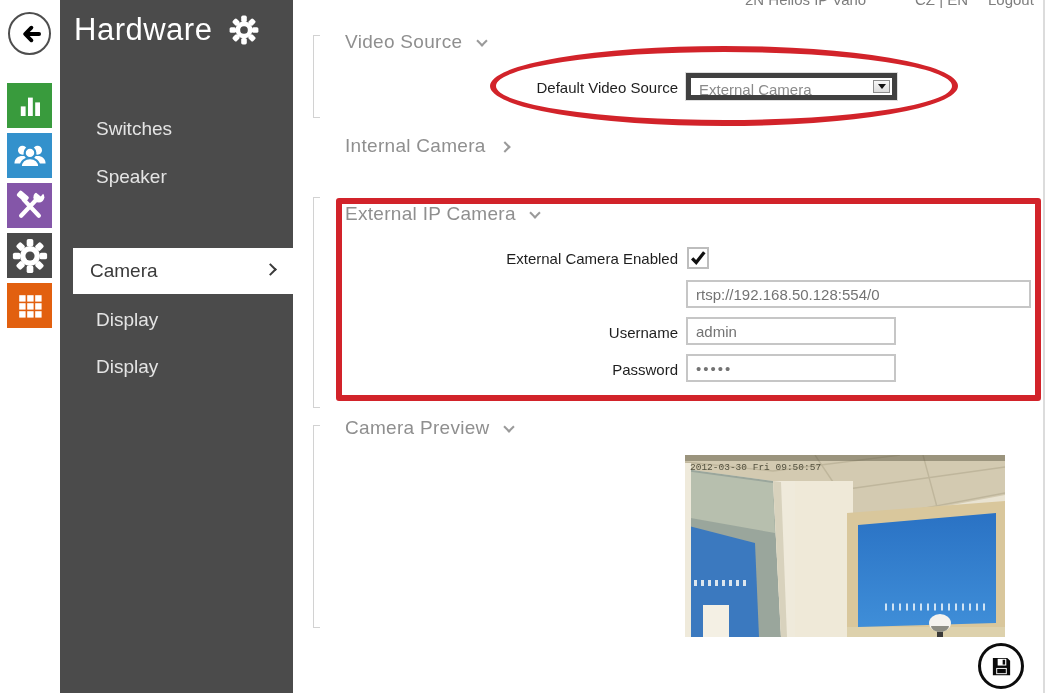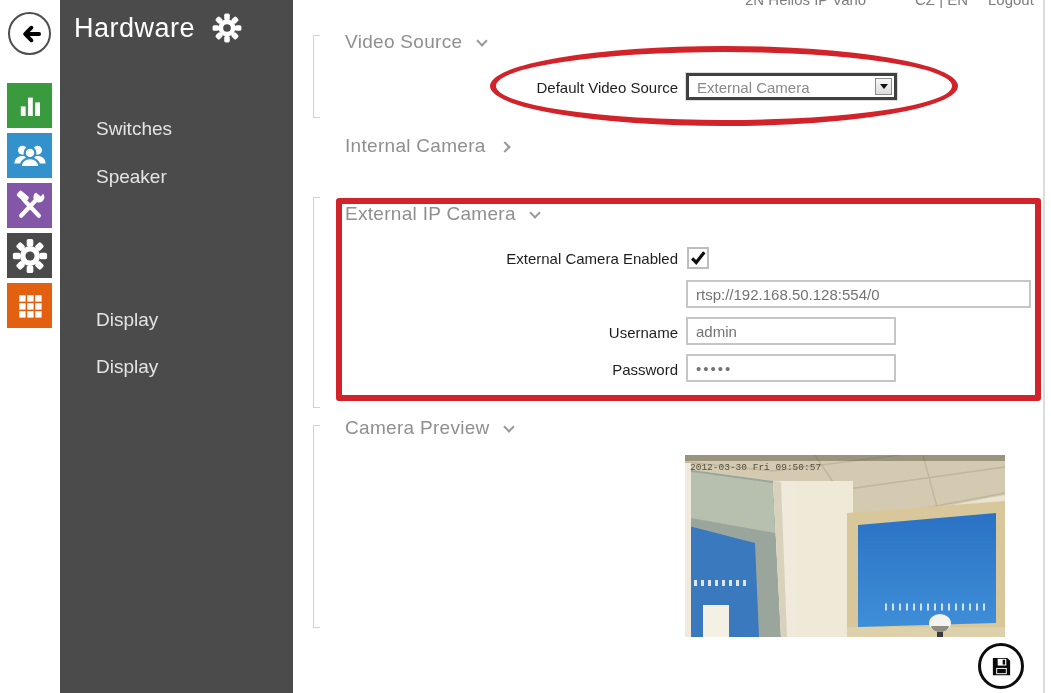--- a/index.html
+++ b/index.html
@@ -19,21 +19,21 @@
   .tile svg { display:block; }
   .t-stats { top:83px;  background:#399b3d; }
   .t-users { top:133px; background:#3391cc; }
   .t-tools { top:183px; background:#8456a8; }
   .t-gear  { top:233px; background:#4a4a4a; }
   .t-grid  { top:283px; background:#e2600f; }
   
   .sidebar { position:absolute; left:60px; top:0; width:233px; height:693px; background:#4b4b4b; }
   .sb-title {
     position:absolute; left:14px; top:12px; display:flex; align-items:center; gap:16px;
-    color:#fff; font-size:27px; font-weight:300; letter-spacing:.5px;
+    color:#fff; font-size:31px; font-weight:300; letter-spacing:.5px;
   }
   .sb-item {
     position:absolute; left:0; width:233px; height:46px; line-height:46px; padding-left:36px;
     color:#e4e4e4; font-size:19px; font-weight:300; cursor:pointer;
   }
   .sb-item.sel {
     left:13px; width:220px; padding-left:17px; background:#fff; color:#3a3a3a;
   }
   .sb-item .chv { position:absolute; right:18px; top:18px; width:9px; height:9px;
     border-color:#3a3a3a; }
@@ -68,21 +68,21 @@
   .txt-input {
     position:absolute; left:686px; height:28px; border:2px solid #c6c6c6; background:#fff;
     color:#737373; font-size:15px; font-family:"Liberation Sans", sans-serif; padding:0 8px; outline:none;
   }
   .i-rtsp { top:280px; width:345px; }
   .i-user { top:317px; width:210px; }
   .i-pass { top:354px; width:210px; letter-spacing:2px; }
   
   .sel-box {
     position:absolute; left:686px; top:73px; width:211px; height:27px; background:#fff;
-    border:3px solid #404040; box-shadow:0 0 0 1px #dedede; cursor:pointer;
+    border:5px solid #404040; box-shadow:0 0 0 1px #dedede; cursor:pointer;
   }
   .sel-box .sel-val { position:absolute; left:8px; top:3px; font-size:15px; color:#8a8a8a; }
   .sel-btn { position:absolute; right:2px; top:2px; bottom:2px; width:17px;
              background:linear-gradient(#f7f7f7,#dcdcdc); border:1px solid #8c8c8c;
              display:flex; align-items:center; justify-content:center; }
   .sel-btn .tri { width:0; height:0; border-left:4px solid transparent;
                   border-right:4px solid transparent; border-top:5px solid #111; }
   
   .checkbox { position:absolute; left:687px; top:247px; width:22px; height:22px;
               border:2px solid #bdbdbd; background:#fff; cursor:pointer;
@@ -192,20 +192,24 @@
           <rect x="16.5" y="2" width="7" height="8" rx="2" transform="rotate(180 20 20)"></rect>
           <rect x="16.5" y="2" width="7" height="8" rx="2" transform="rotate(225 20 20)"></rect>
           <rect x="16.5" y="2" width="7" height="8" rx="2" transform="rotate(270 20 20)"></rect>
           <rect x="16.5" y="2" width="7" height="8" rx="2" transform="rotate(315 20 20)"></rect>
         </g>
         <circle cx="20" cy="20" r="4.8" fill="#4b4b4b"></circle>
       </svg>
     </div>
     <div class="sb-item" style="top:106px">Switches</div>
     <div class="sb-item" style="top:154px">Speaker</div>
+    <div class="sb-item sel" style="top:248px">
+      <span>Camera</span>
+      <span class="chv right"></span>
+    </div>
     <div class="sb-item" style="top:297px">Display</div>
     <div class="sb-item" style="top:344px">Display</div>
   </div>
 
   <div class="topbar">
     <span class="tb-product">2N Helios IP Vario</span>
     <span class="tb-lang">CZ | EN</span>
     <span class="tb-logout">Logout</span>
   </div>
 

